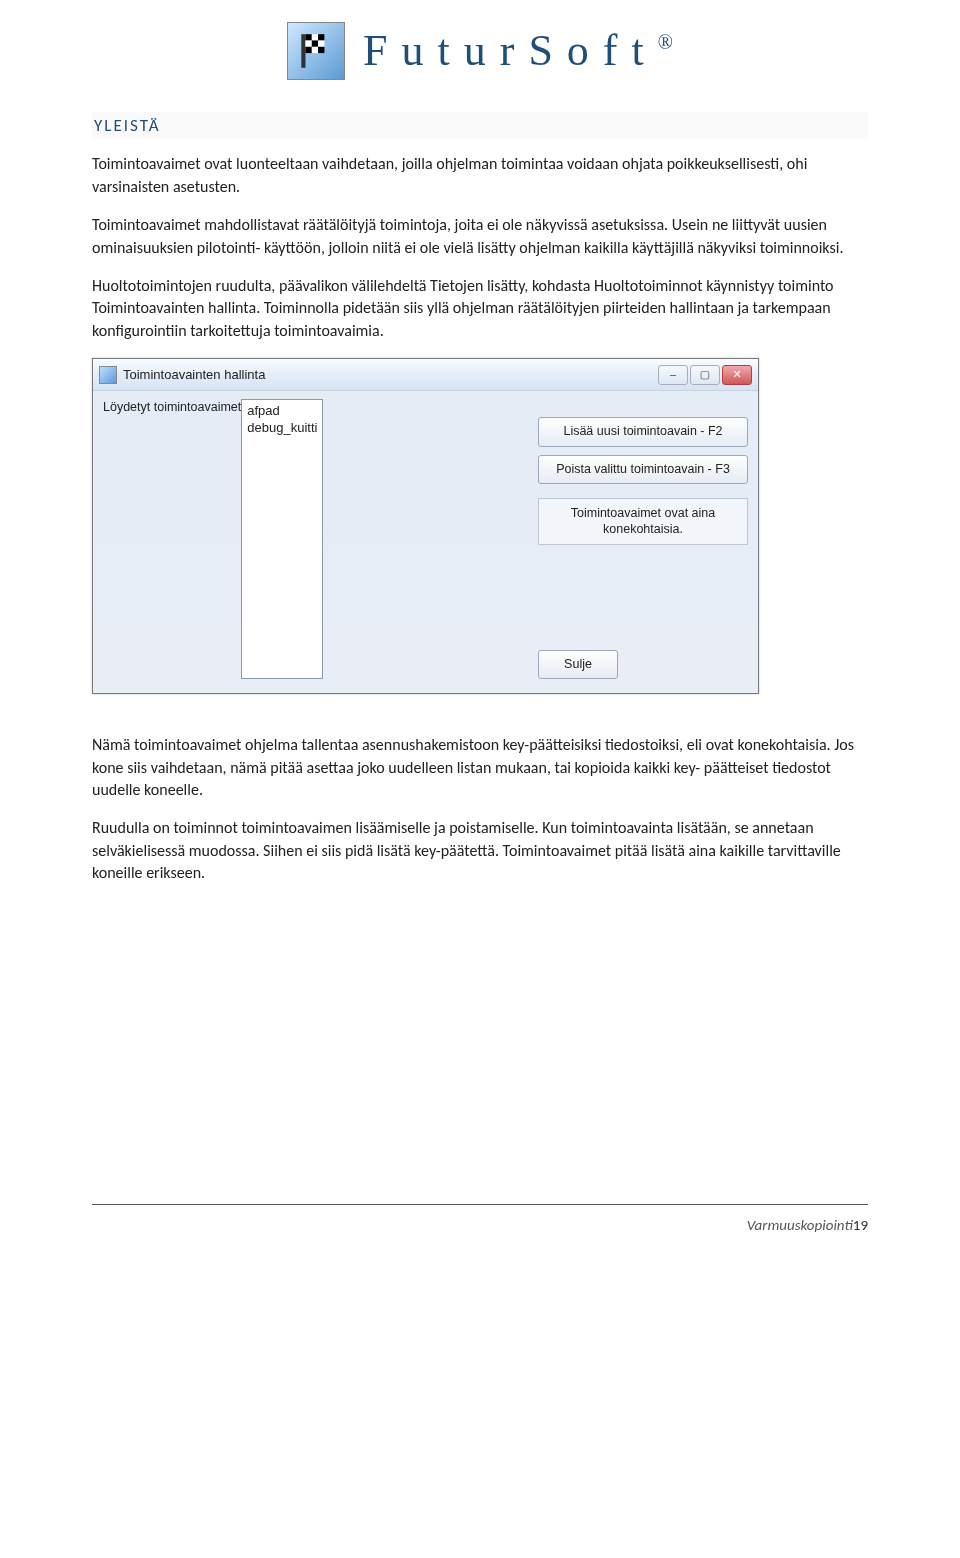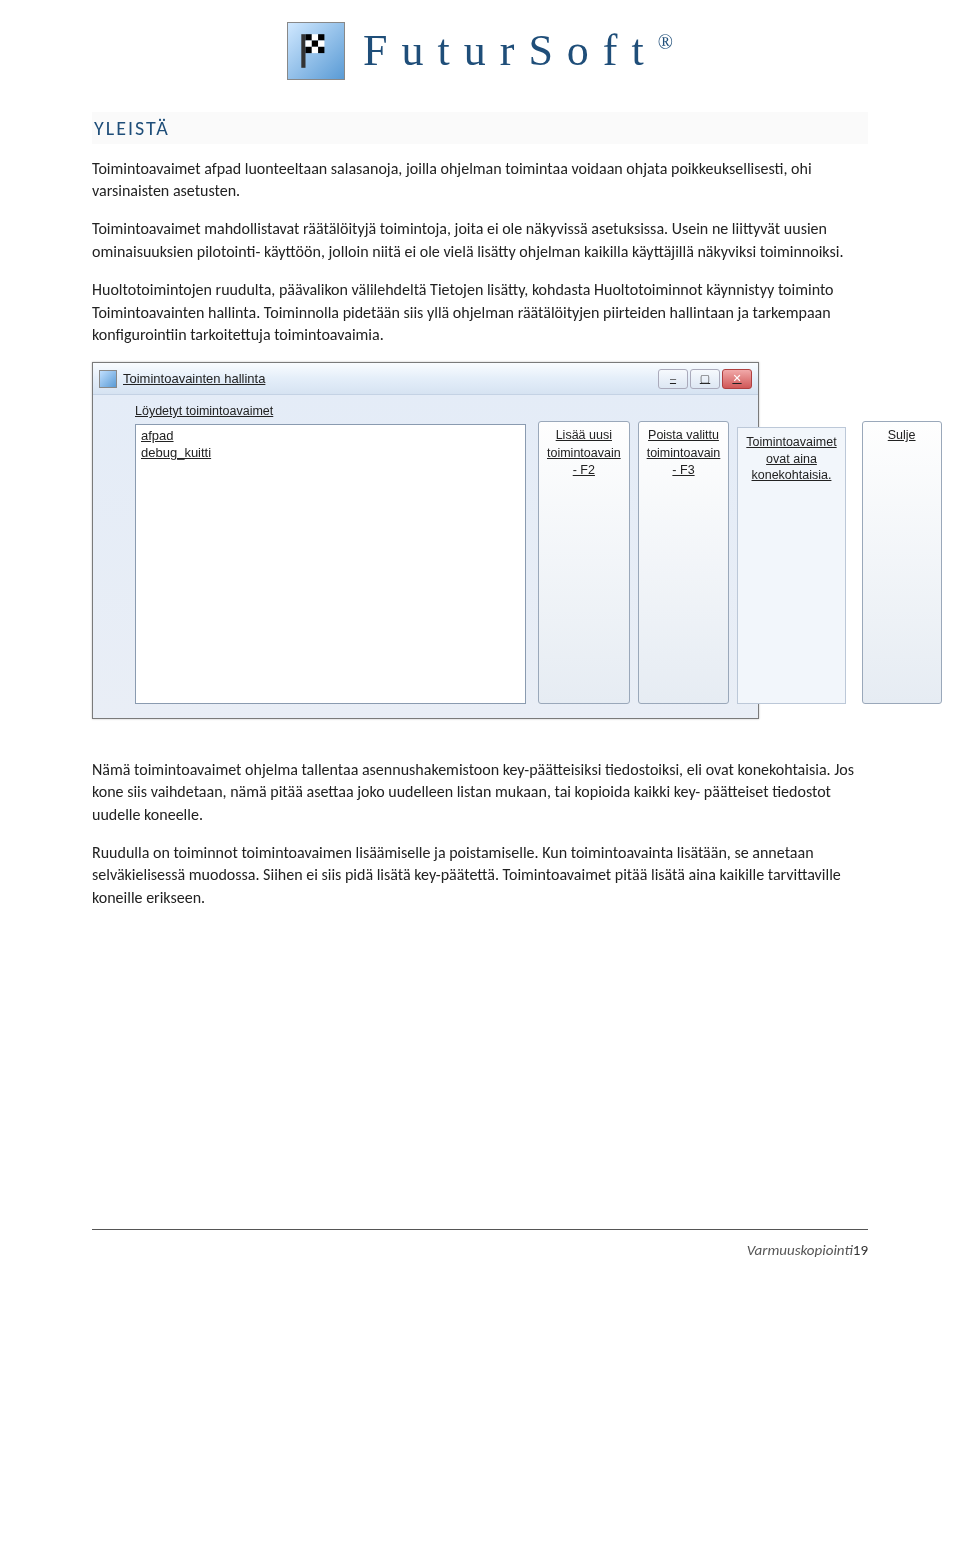--- a/index.html
+++ b/index.html
@@ -44,21 +44,21 @@
       margin-bottom: 24px;
     }
     .title-block h1 {
       color: #1f4e79;
       font-size: 20px;
       font-weight: bold;
       letter-spacing: 2px;
     }
     h2.sub {
       color: #1f4e79;
-      font-size: 20px;
+      font-size: 17px;
       font-weight: normal;
       letter-spacing: 2px;
       margin-bottom: 14px;
       background: #fafafa;
       padding: 2px 0 2px 2px;
     }
     p.body-text {
       margin-bottom: 16px;
       color: #222;
       font-size: 16px;
@@ -66,21 +66,20 @@
     }
     .dialog {
       width: 667px;
       border: 1px solid #7a7a7a;
       background: linear-gradient(to bottom, #f4f8fd 0%, #e4ecf7 8%, #e9eef6 100%);
       font-family: Tahoma, Arial, sans-serif;
       font-size: 13px;
       color: #222;
       box-shadow: 0 0 2px rgba(0,0,0,0.25);
       margin-bottom: 40px;
-      text-decoration: underline;
     }
     .dialog-titlebar {
       height: 32px;
       display: flex;
       align-items: center;
       padding: 0 6px;
       background: linear-gradient(to bottom, #f9fcff 0%, #e4eef9 50%, #d6e3f2 100%);
       border-bottom: 1px solid #c4d2e4;
     }
     .dlg-app-icon {
@@ -101,31 +100,31 @@
     }
     .winbtn.close {
       background: linear-gradient(to bottom,#f1a9a9,#d05858);
       border-color:#b04040; color:#fff;
     }
     .dialog-body {
       padding: 8px 10px 14px 10px;
       display: flex;
       gap: 12px;
     }
-    .dlg-left { flex: 1; display: flex; flex-direction: column; margin-left: 32px; }
+    .dlg-left { flex: 1; display: flex; flex-direction: row; }
     .dlg-label { font-size: 12.5px; margin-bottom: 3px; }
     .listbox {
       border: 1px solid #8a9bb0;
       background: #fff;
       height: 280px;
       padding: 3px 5px;
       font-size: 13px;
       line-height: 1.3;
     }
-    .dlg-right { width: 210px; display:flex; flex-direction:row; gap:8px; padding-top: 18px; }
+    .dlg-right { width: 210px; display:flex; flex-direction:column; gap:8px; padding-top: 18px; }
     .dlg-btn {
       border: 1px solid #9aa8ba;
       border-radius: 3px;
       background: linear-gradient(to bottom,#fefefe,#e6ecf3);
       padding: 5px 8px;
       font-size: 12.5px;
       text-align: center;
       cursor: pointer;
     }
     .dlg-info {
@@ -180,21 +179,21 @@
   <div class="logo-text">
     <span>FuturSoft</span><sup>®</sup>
   </div>
 </header>
 
 <main class="content">
 
 
   <h2 class="sub">YLEISTÄ</h2>
 
-  <p class="body-text">Toimintoavaimet afpad luonteeltaan salasanoja, joilla ohjelman toimintaa voidaan ohjata poikkeuksellisesti, ohi varsinaisten asetusten.</p>
+  <p class="body-text">Toimintoavaimet ovat luonteeltaan vaihdetaan, joilla ohjelman toimintaa voidaan ohjata poikkeuksellisesti, ohi varsinaisten asetusten.</p>
   <p class="body-text">Toimintoavaimet mahdollistavat räätälöityjä toimintoja, joita ei ole näkyvissä asetuksissa. Usein ne liittyvät uusien ominaisuuksien pilotointi- käyttöön, jolloin niitä ei ole vielä lisätty ohjelman kaikilla käyttäjillä näkyviksi toiminnoiksi.</p>
   <p class="body-text">Huoltotoimintojen ruudulta, päävalikon välilehdeltä Tietojen lisätty, kohdasta Huoltotoiminnot käynnistyy toiminto Toimintoavainten hallinta. Toiminnolla pidetään siis yllä ohjelman räätälöityjen piirteiden hallintaan ja tarkempaan konfigurointiin tarkoitettuja toimintoavaimia.</p>
 
   <div class="dialog">
     <div class="dialog-titlebar">
       <div class="dlg-app-icon"></div>
       <div class="dlg-title">Toimintoavainten hallinta</div>
       <div class="winctrls">
         <div class="winbtn">–</div>
         <div class="winbtn">▢</div>

